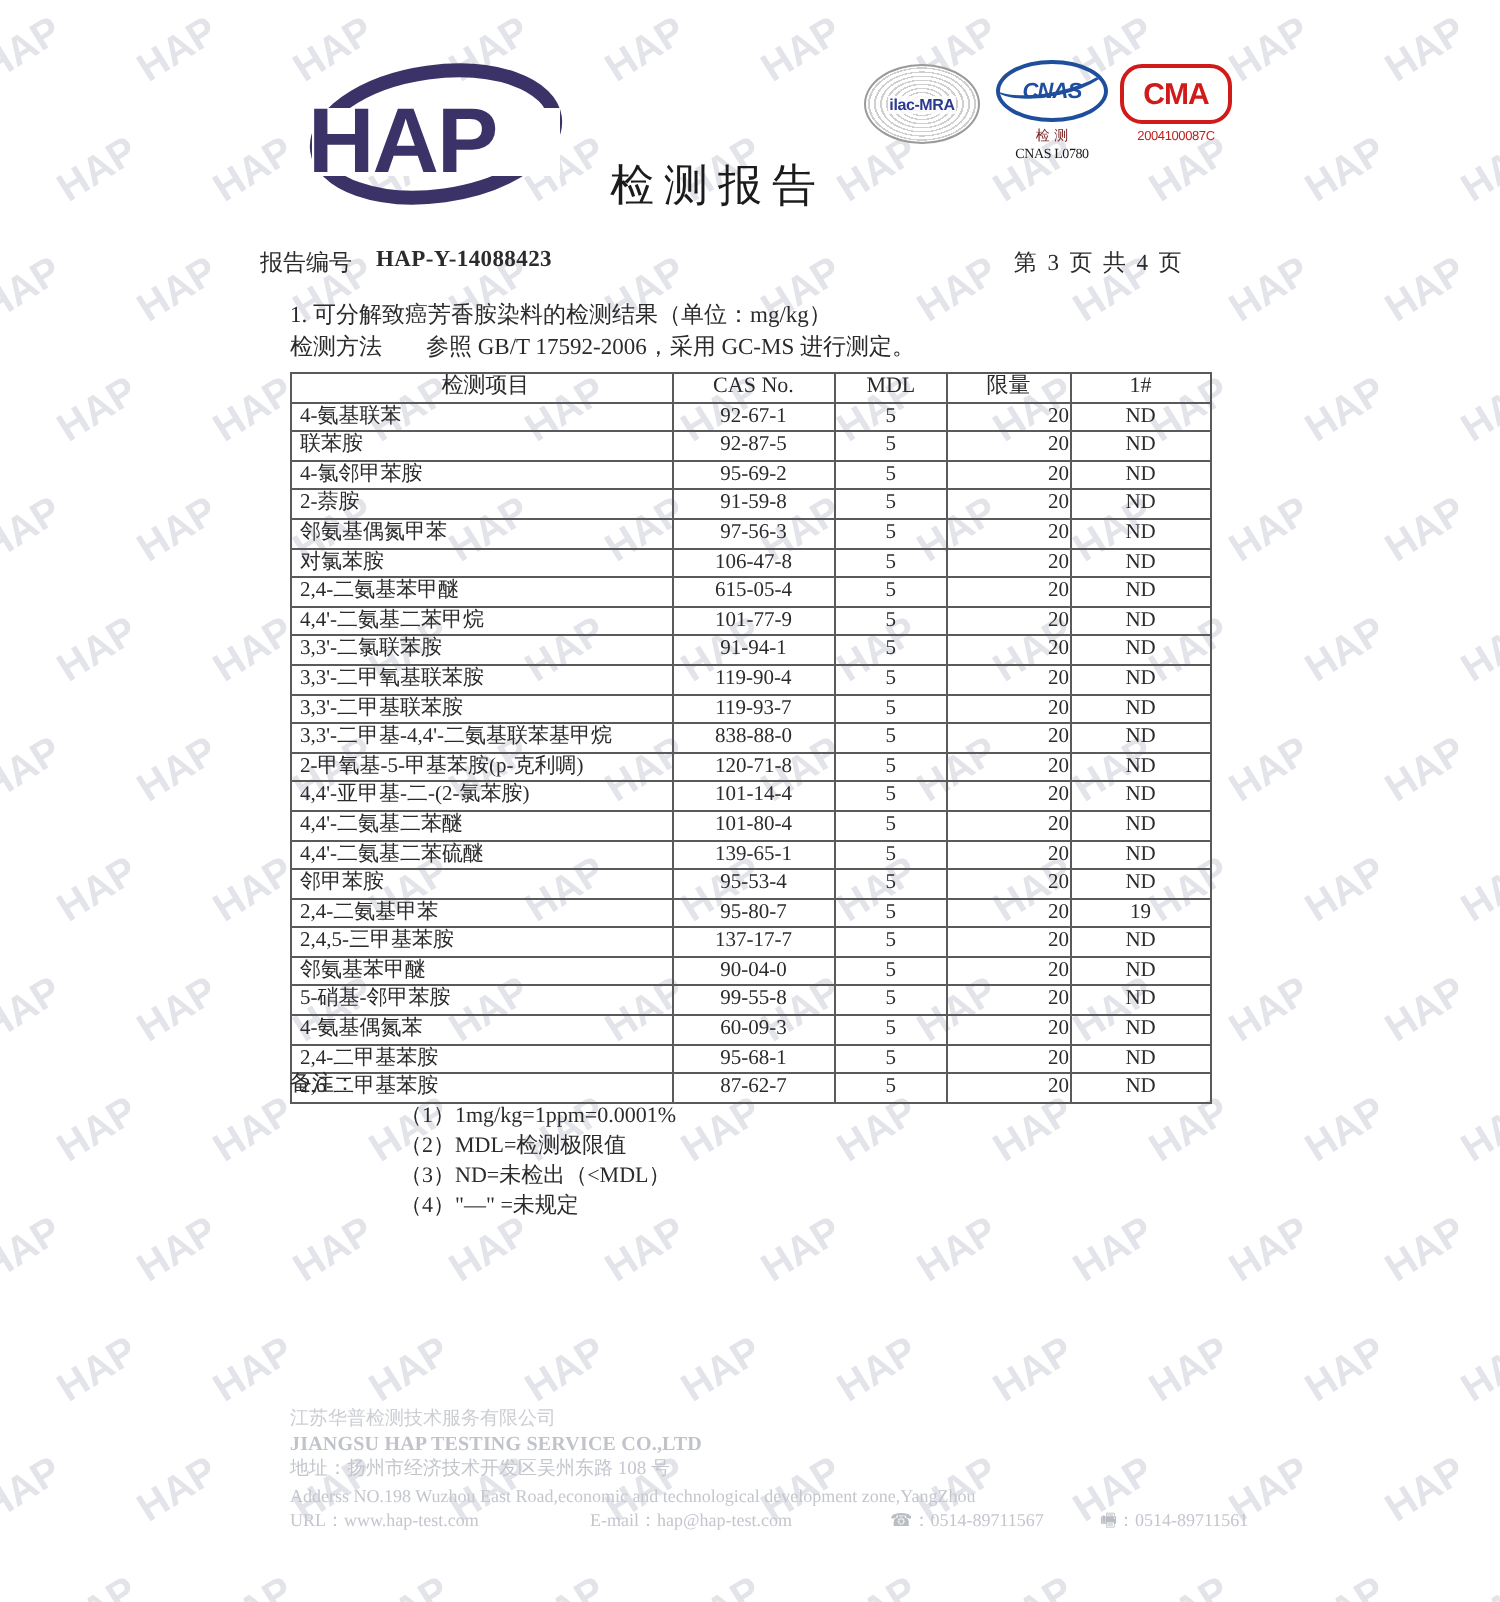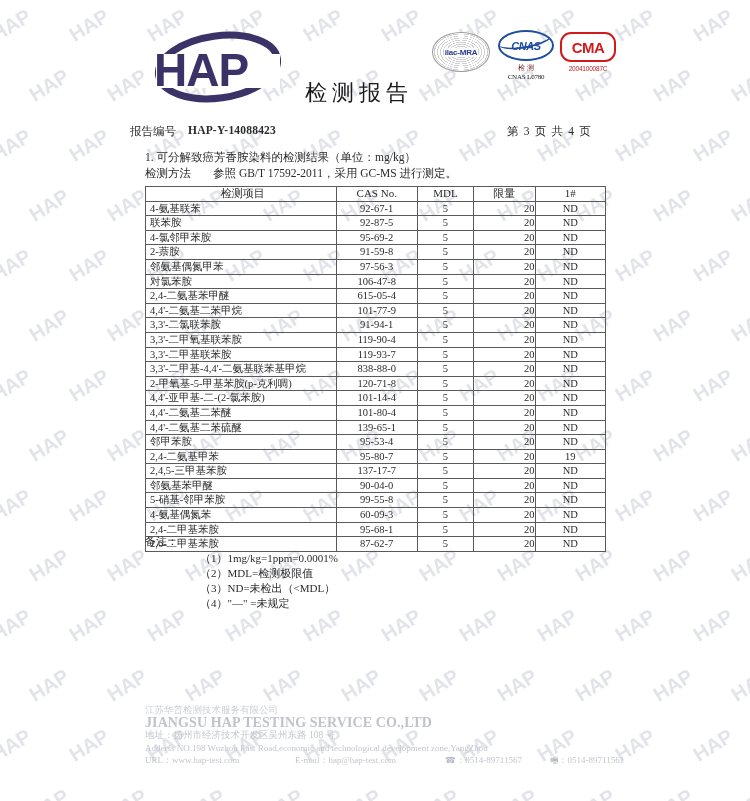--- a/index.html
+++ b/index.html
@@ -255,21 +255,21 @@
     position: absolute;
     left: 145px;
     top: 704px;
     width: 470px;
     color: #c3c6cd;
     font-size: 9.5px;
     font-family: "Liberation Serif", serif;
     line-height: 12.6px;
   }
   .f-cn     { font-size: 9.5px; color: #ccced4; }
-  .f-en     { font-size: 14px; font-weight: 700; color: #c0c3ca; letter-spacing: .1px; }
+  .f-en     { font-size: 10px; font-weight: 700; color: #c0c3ca; letter-spacing: .1px; }
   .f-addr-cn{ font-size: 9.5px; color: #c3c6cd; }
   .f-addr-en{ font-size: 9px;  color: #c3c6cd; }
   .f-contact{ font-size: 9px;  color: #c3c6cd; position: relative; white-space: nowrap; }
   .f-contact span.seg { display: inline-block; }
   .s-url   { width: 150px; }
   .s-mail  { width: 150px; }
   .s-tel   { width: 105px; }
   .ic {
     display: inline-block;
     font-family: "DejaVu Sans", sans-serif;
@@ -464,21 +464,21 @@
   </div>
 
   <div class="meta-row">
     <span class="meta-label">报告编号</span>
     <span class="meta-value">HAP-Y-14088423</span>
     <span class="meta-page">第 3 页  共 4 页</span>
   </div>
 
   <div class="sec-line sec-1">1. 可分解致癌芳香胺染料的检测结果（单位：mg/kg）</div>
   <div class="sec-line sec-2">
-    <span>检测方法</span><span class="indent"></span><span>参照 GB/T 17592-2011，采用 GC-MS 进行测定。</span>
+    <span>检测方法</span><span class="indent"></span><span>参照 GB/T 17592-2006，采用 GC-MS 进行测定。</span>
   </div>
 
   <table class="tbl">
     <thead>
       <tr>
         <th class="c-name">检测项目</th>
         <th class="c-cas">CAS No.</th>
         <th class="c-mdl">MDL</th>
         <th class="c-lim">限量</th>
         <th class="c-s1">1#</th>

